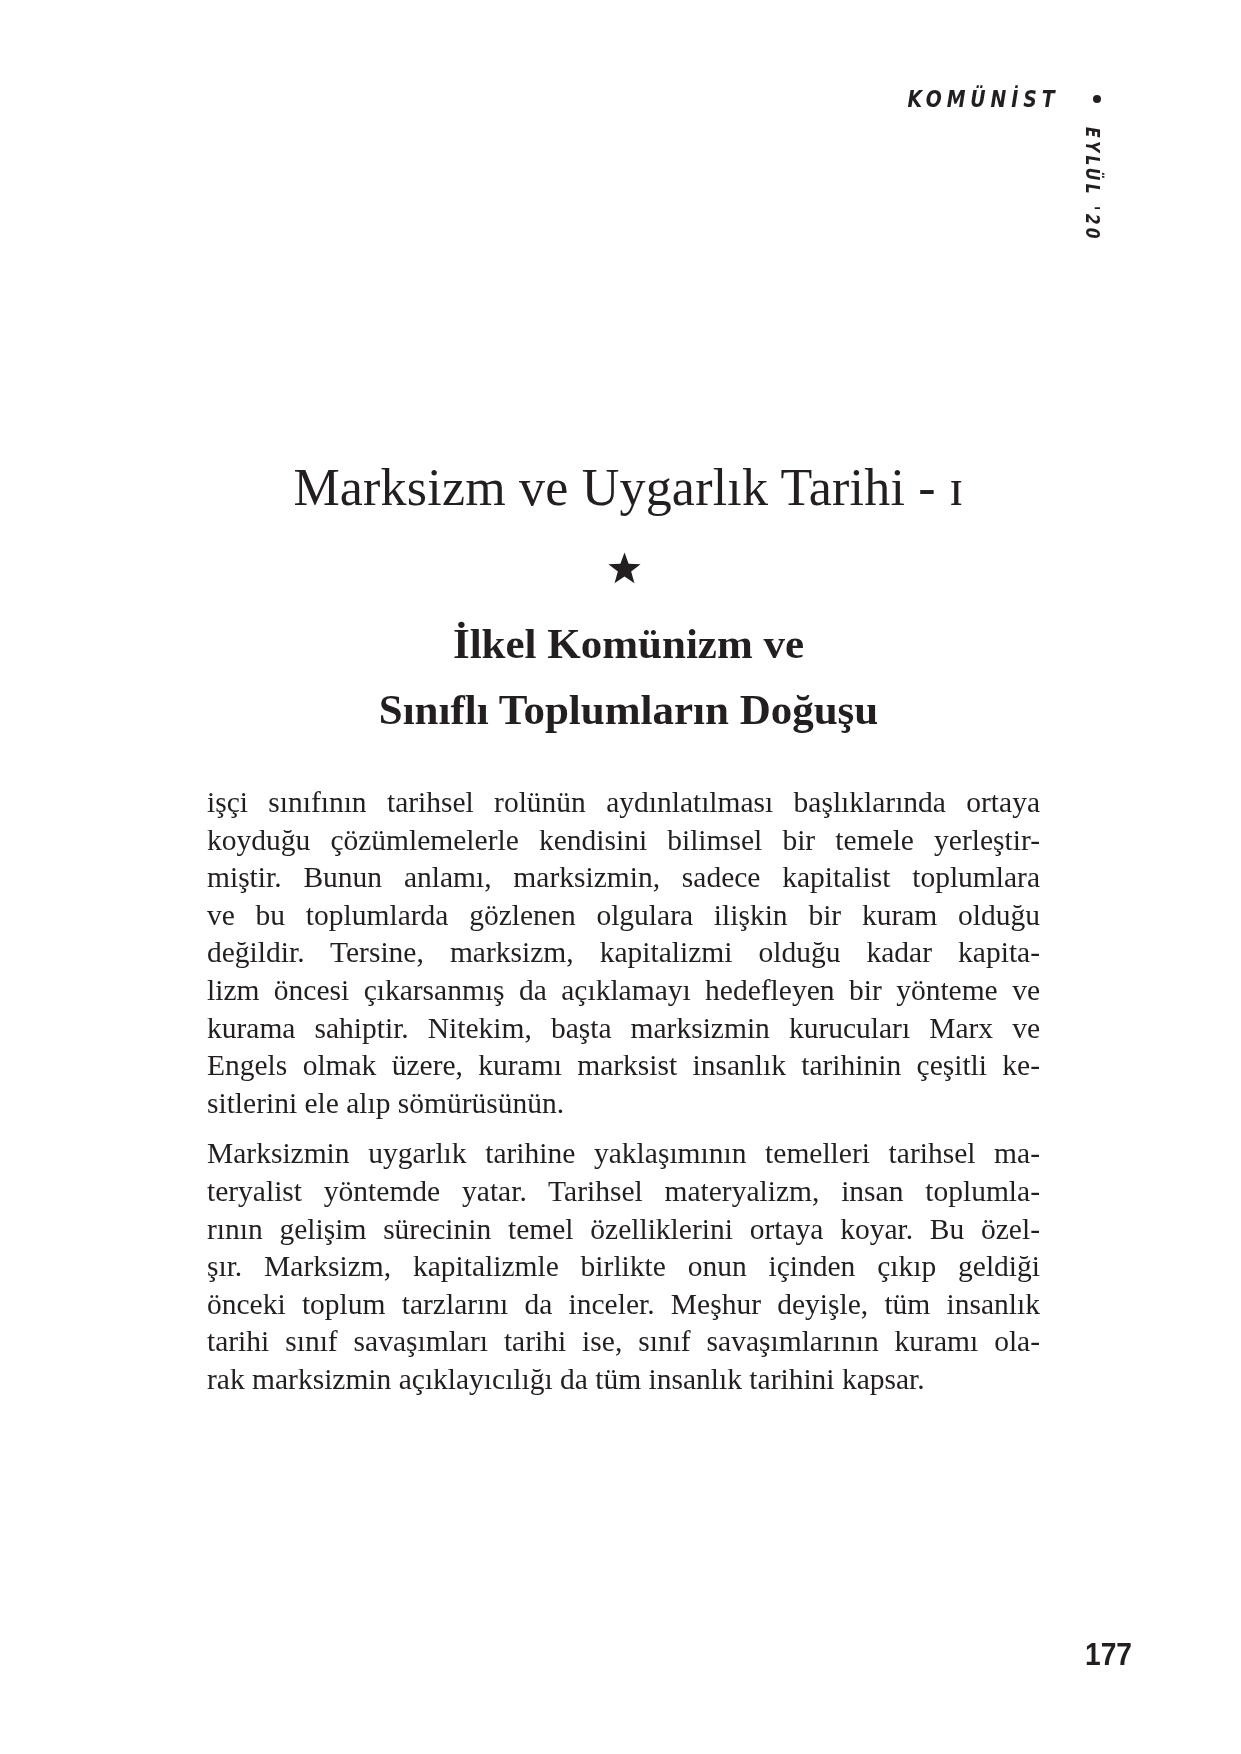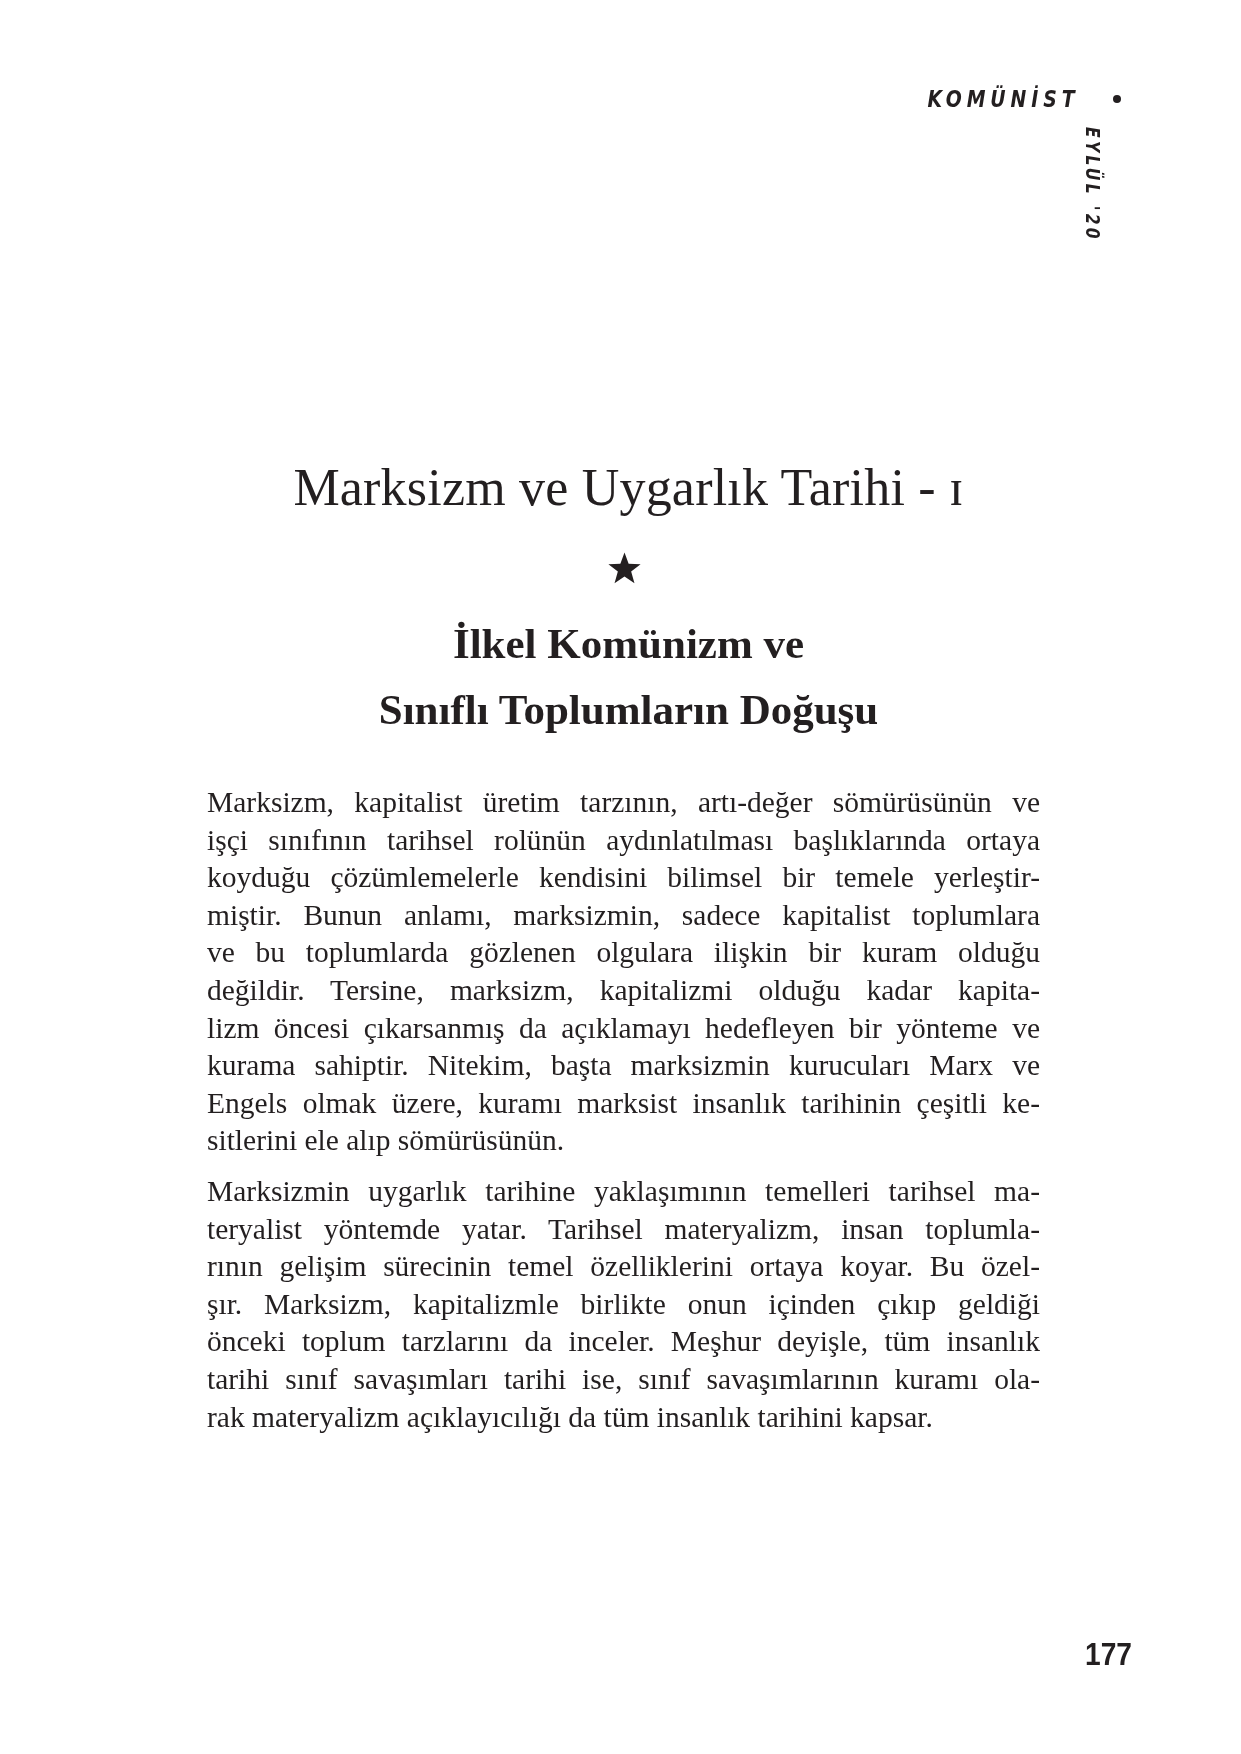--- a/index.html
+++ b/index.html
@@ -13,21 +13,20 @@
       position: relative;
       overflow: hidden;
       color: #231f20;
     }
     .running-head {
       position: absolute;
       left: 900px;
       top: 84px;
       width: 210px;
       height: 30px;
-      margin-left: 20px;
     }
     .journal-name {
       position: absolute;
       right: 50px;
       top: 0;
       font-family: "DejaVu Sans", sans-serif;
       font-weight: bold;
       font-style: italic;
       font-size: 23px;
       letter-spacing: 6px;
@@ -157,35 +156,34 @@
   <polygon fill="#231f20" points="50,4 61.8,36.2 96,37.6 69,58.8 78.5,92 50,72.6 21.5,92 31,58.8 4,37.6 38.2,36.2"></polygon>
 </svg>
 
 <h2 class="article-subtitle">
   <span>İlkel Komünizm ve</span>
   <span>Sınıflı Toplumların Doğuşu</span>
 </h2>
 
 <div class="body-text">
   <p>
-    <span class="ln">Marksizm, kapitalist üretim tarzının, artı-değer sömürüsünün ve</span>
     <span class="ln">işçi sınıfının tarihsel rolünün aydınlatılması başlıklarında ortaya</span>
     <span class="ln">koyduğu çözümlemelerle kendisini bilimsel bir temele yerleştir-</span>
     <span class="ln">miştir. Bunun anlamı, marksizmin, sadece kapitalist toplumlara</span>
     <span class="ln">ve bu toplumlarda gözlenen olgulara ilişkin bir kuram olduğu</span>
     <span class="ln">değildir. Tersine, marksizm, kapitalizmi olduğu kadar kapita-</span>
     <span class="ln">lizm öncesi çıkarsanmış da açıklamayı hedefleyen bir yönteme ve</span>
     <span class="ln">kurama sahiptir. Nitekim, başta marksizmin kurucuları Marx ve</span>
     <span class="ln">Engels olmak üzere, kuramı marksist insanlık tarihinin çeşitli ke-</span>
     <span class="ln last">sitlerini ele alıp sömürüsünün.</span>
   </p>
   <p>
     <span class="ln">Marksizmin uygarlık tarihine yaklaşımının temelleri tarihsel ma-</span>
     <span class="ln">teryalist yöntemde yatar. Tarihsel materyalizm, insan toplumla-</span>
     <span class="ln">rının gelişim sürecinin temel özelliklerini ortaya koyar. Bu özel-</span>
     <span class="ln">şır. Marksizm, kapitalizmle birlikte onun içinden çıkıp geldiği</span>
     <span class="ln">önceki toplum tarzlarını da inceler. Meşhur deyişle, tüm insanlık</span>
     <span class="ln">tarihi sınıf savaşımları tarihi ise, sınıf savaşımlarının kuramı ola-</span>
-    <span class="ln last">rak materyalizm açıklayıcılığı da tüm insanlık tarihini kapsar.</span>
+    <span class="ln last">rak marksizmin açıklayıcılığı da tüm insanlık tarihini kapsar.</span>
   </p>
 </div>
 
 <div class="page-number">177</div>
 
 </body></html>

